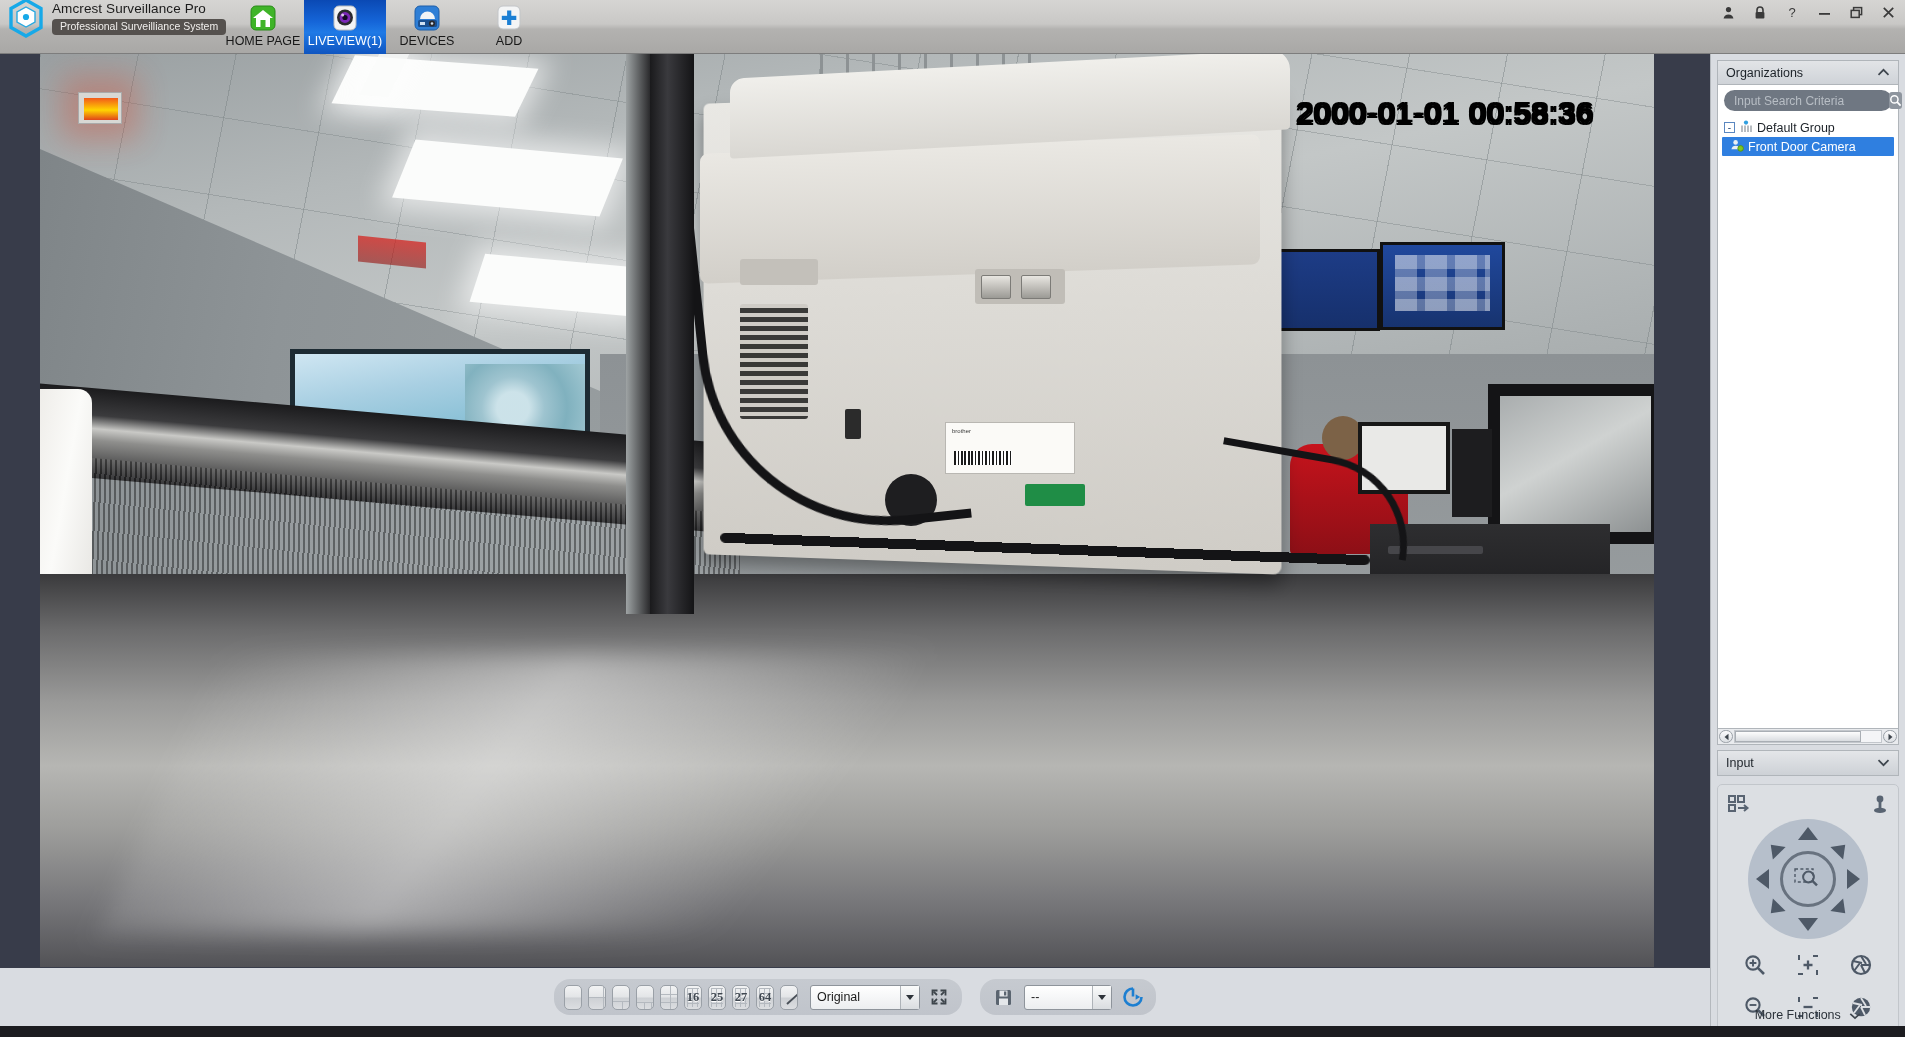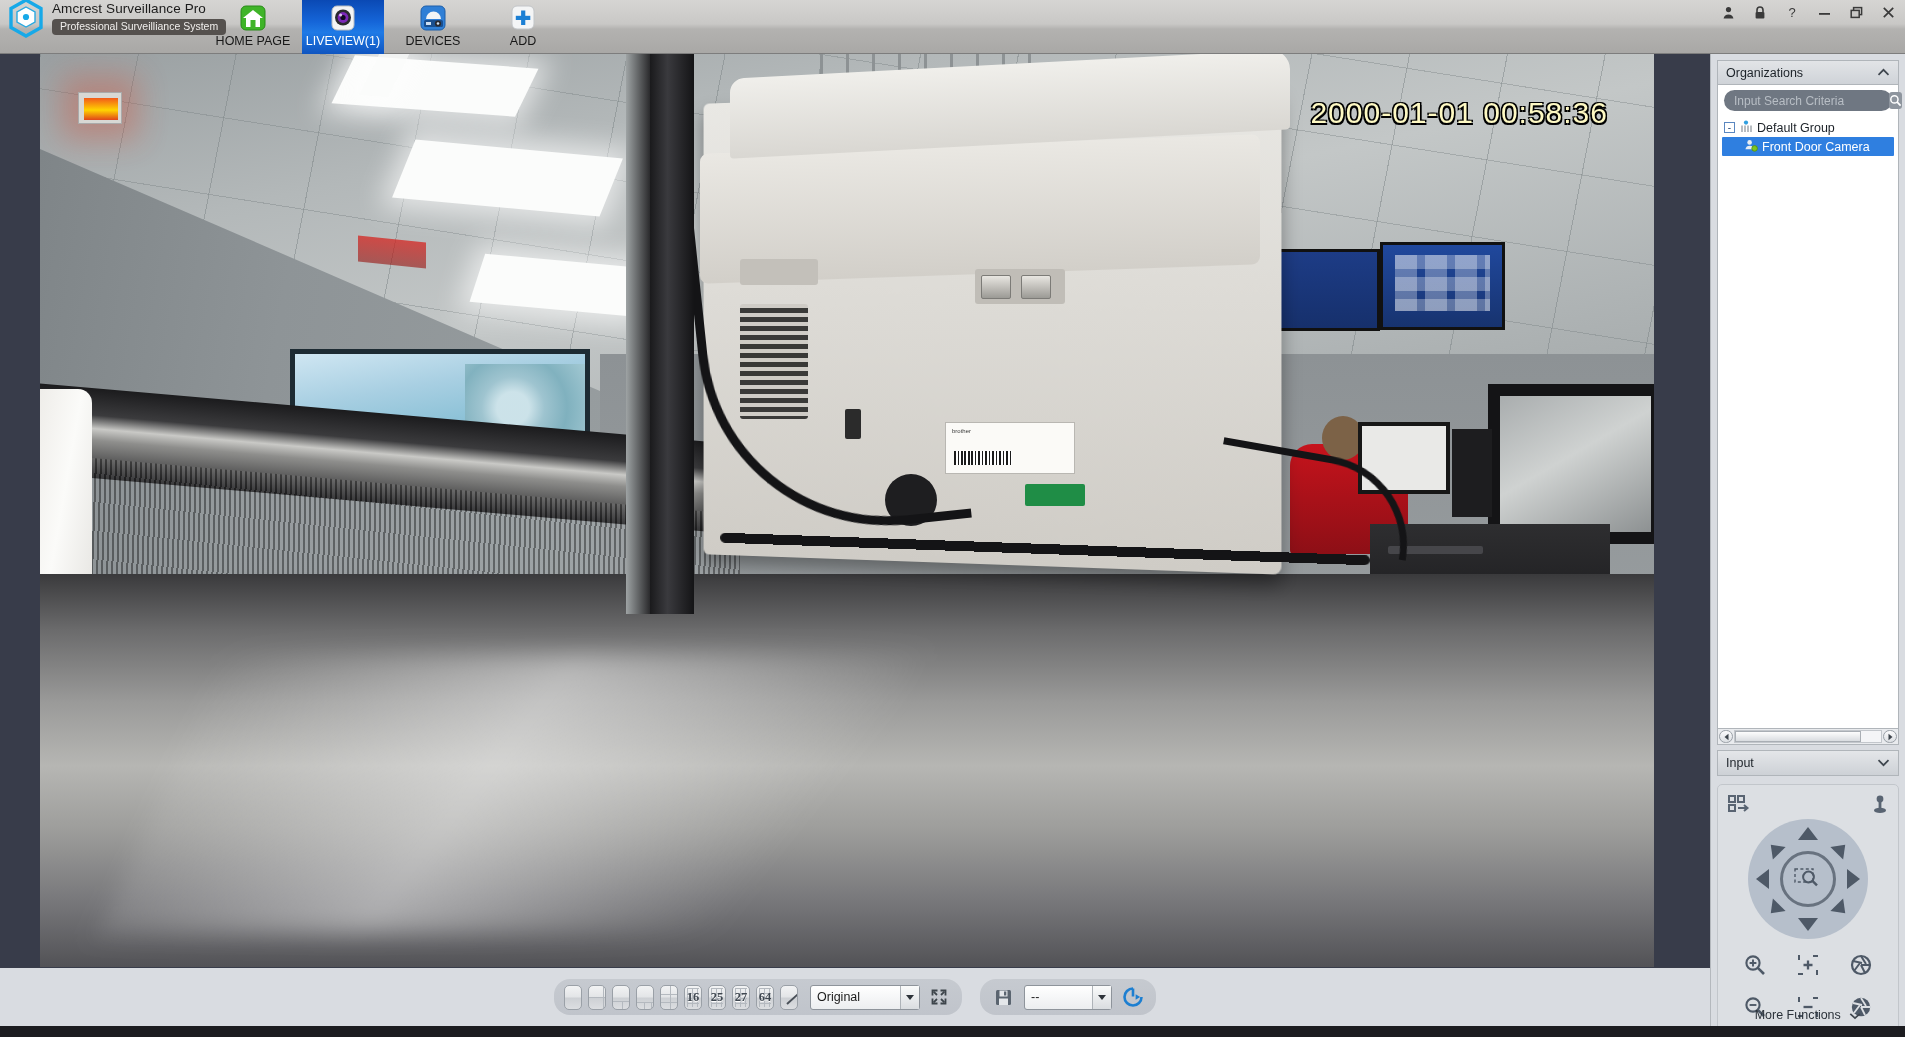--- a/index.html
+++ b/index.html
@@ -22,21 +22,21 @@
   .brand-logo { width: 36px; height: 40px; position: relative; flex: 0 0 36px; }
   .brand-text { margin-left: 8px; }
   .brand-title { font-size: 13.5px; color: #1b1b1b; letter-spacing: .1px; line-height: 15px; }
   .brand-sub {
     display: inline-block; margin-top: 3px;
     background: #55514e; color: #f0eeec; font-size: 10.5px;
     border-radius: 4px; padding: 1px 8px 2px 8px; line-height: 13px;
     white-space: nowrap;
   }
 
-  .tabs { display: flex; align-items: center; margin-left: 12px; gap: 8px; }
+  .tabs { display: flex; align-items: center; margin-left: 22px; }
   .tab {
     width: 82px; height: 54px;
     display: flex; flex-direction: column; align-items: center; justify-content: flex-start;
     padding-top: 3px; cursor: default; position: relative;
   }
   .tab .ico { width: 30px; height: 30px; display:block; }
   .tab .lbl { font-size: 12.5px; color: #181818; margin-top: 1px; white-space: nowrap; }
   .tab.active {
     background: linear-gradient(to bottom, #0a49b4 0%, #1565d8 40%, #1f7ae6 60%, #0f55c0 100%);
   }
@@ -223,22 +223,22 @@
   }
   .kiosk:after{ content:""; position:absolute; inset:0; background: linear-gradient(150deg,#a9adae,#cfd2d1 45%,#8d9192); }
   .cabinet { left:1330px; top:470px; width:240px; height:120px; background: linear-gradient(to bottom,#2e2e30,#17171a); }
   .cabinet:before, .cabinet:after {
     content:""; position:absolute; left:18px; width:95px; height:8px; background:#46464a; border-radius:2px;
   }
   .cabinet:before { top:22px; } .cabinet:after { top:74px; }
   .shelf { left:780px; top:0px; width:220px; height:60px; background: repeating-linear-gradient(to right,#8d9294 0 3px, transparent 3px 26px); }
 
   .osd-time {
-    position:absolute; right:46px; top:42px;
-    font-family:"Liberation Sans", sans-serif; font-size:30px; color:#fef9c3;
+    position:absolute; right:60px; top:42px;
+    font-family:"Liberation Sans", sans-serif; font-size:30px; color:#000000;
     letter-spacing:1px; white-space:nowrap;
     text-shadow: -1.5px -1.5px 0 #000, 1.5px -1.5px 0 #000, -1.5px 1.5px 0 #000, 1.5px 1.5px 0 #000;
   }
   .osd-name {
     position:absolute; left:28px; bottom:52px;
     font-family:"Liberation Sans", sans-serif; font-size:30px; color:#fff;
     letter-spacing:.5px; white-space:nowrap;
     text-shadow: -1.5px -1.5px 0 #000, 1.5px -1.5px 0 #000, -1.5px 1.5px 0 #000, 1.5px 1.5px 0 #000;
   }
 
@@ -322,21 +322,21 @@
     flex:1; border:none; outline:none; background:transparent; color:#c7ccd2;
     font-size:12px; font-family:"Liberation Sans",sans-serif;
   }
   .searchbox input::placeholder { color:#b8bec5; }
   .search-btn {
     width:20px;height:17px;background:#8e959e;border-radius:3px;
     display:flex;align-items:center;justify-content:center;
   }
   .tree { padding:3px 4px; font-size:12.5px; color:#1b2127; flex:1; overflow:hidden; }
   .tnode { display:flex; align-items:center; gap:4px; height:19px; padding-left:2px; }
-  .tnode.child { padding-left:22px; }
+  .tnode.child { padding-left:8px; }
   .expander {
     width:11px; height:11px; border:1px solid #5a87c0; background:#fff;
     display:flex; align-items:center; justify-content:center; font-size:10px; line-height:9px; color:#2b4a77;
   }
   .sel-row { background:#2f7fe0; color:#fff; border-radius:1px; padding-right:4px; }
   .hscroll {
     height:16px; margin:0 0 0 0; background:#e9ebee; border:1px solid #b0b5ba; border-top:none;
     display:flex; align-items:center; padding:0 1px; gap:1px;
   }
   .hs-arrow {

